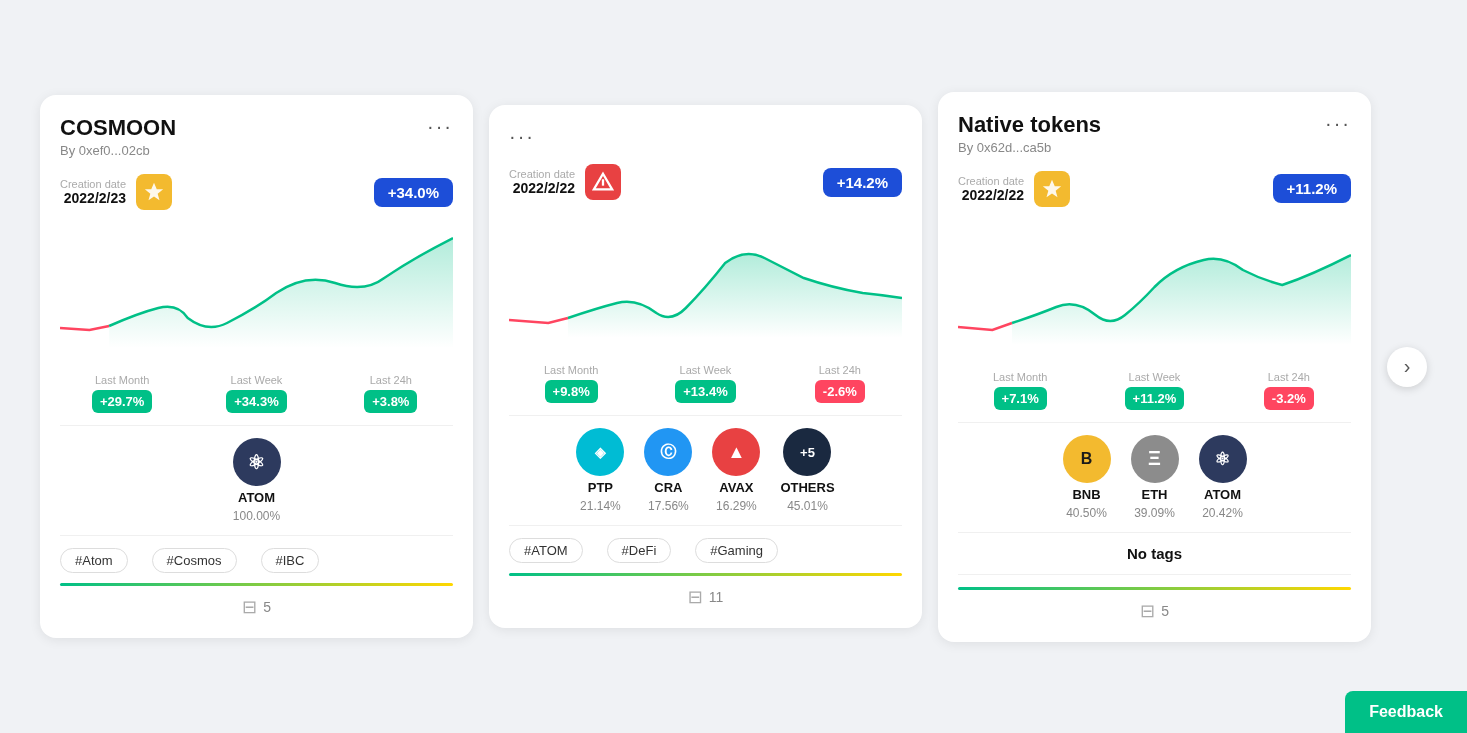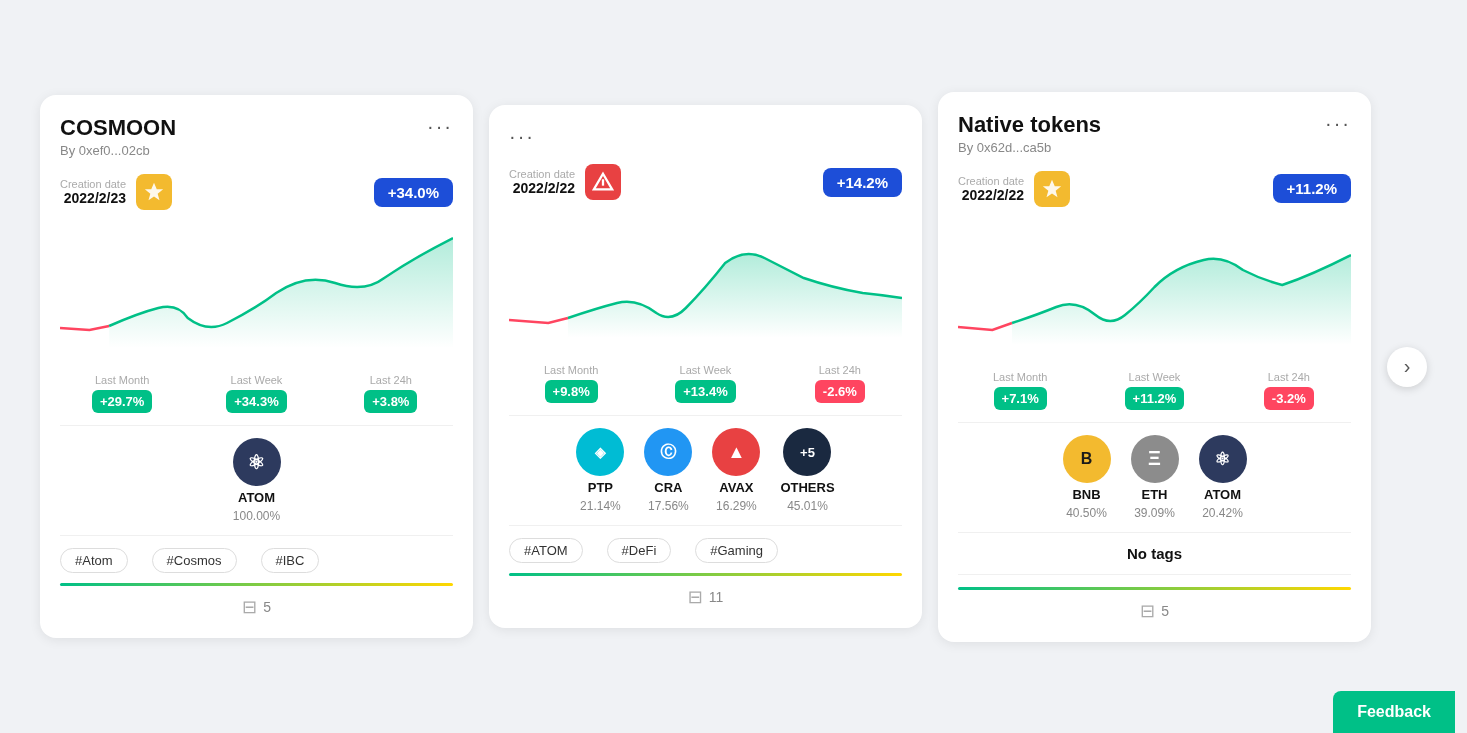--- a/index.html
+++ b/index.html
@@ -208,21 +208,21 @@
       align-items: center;
       justify-content: center;
       cursor: pointer;
       font-size: 20px;
       color: #555;
       flex-shrink: 0;
     }
     .feedback-btn {
       position: fixed;
       bottom: 0;
-      right: 12px;
+      right: 0;
       background: #00C087;
       color: #fff;
       padding: 12px 24px;
       font-size: 16px;
       font-weight: 700;
       border-radius: 8px 0 0 0;
       cursor: pointer;
     }
     
     .chart-svg {

